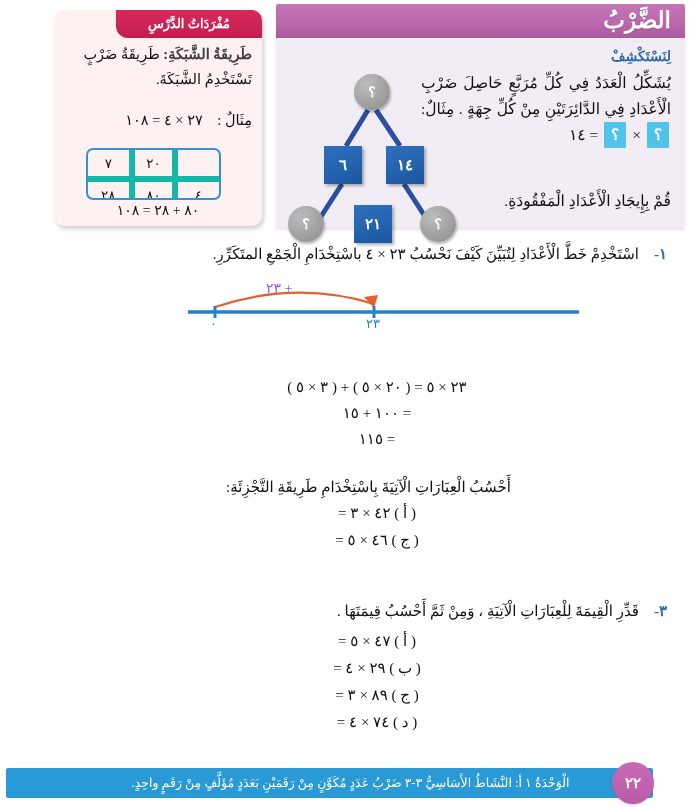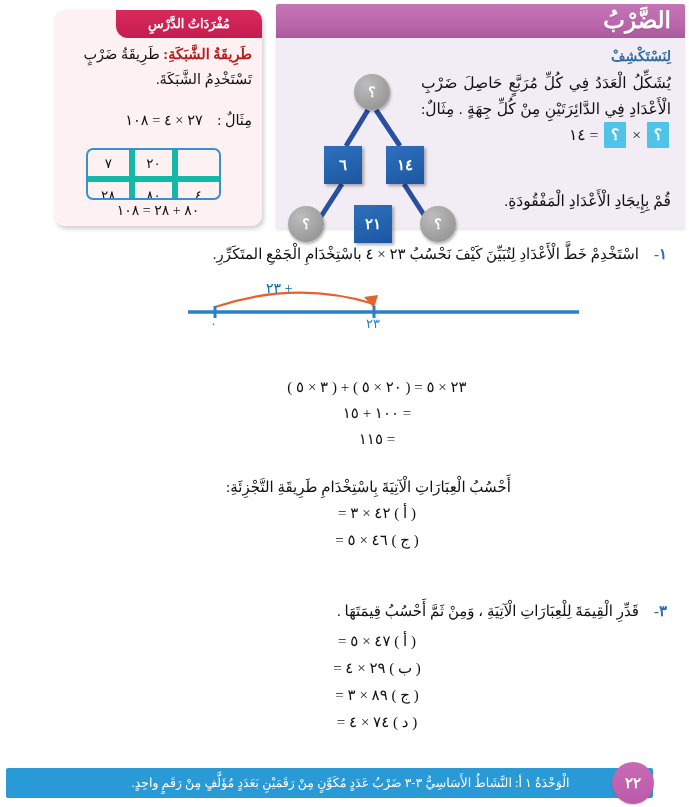--- a/index.html
+++ b/index.html
@@ -79,21 +79,21 @@
     position:absolute;right:0;top:0;width:146px;height:28px;
     background:linear-gradient(180deg,#d8295c 0%,#c51c4f 100%);
     border-radius:0 10px 0 12px;
     color:#fff;font-size:13px;font-weight:700;
     display:flex;align-items:center;justify-content:center;
   }
   .vocab-body{
     position:absolute;right:10px;top:32px;width:188px;
     direction:rtl;font-size:14.5px;line-height:25px;text-align:right;
   }
-  .vocab-term{color:#b91c1c;font-weight:700;}
+  .vocab-term{color:#404040;font-weight:700;}
   .vocab-example{
     position:absolute;right:10px;top:102px;width:188px;
     direction:rtl;font-size:14.5px;text-align:right;
   }
   .grid-table{
     position:absolute;left:32px;top:138px;width:131px;height:48px;
     border:2px solid #3a8fcf;border-radius:7px;overflow:hidden;
     background:#fdf1f1;
   }
   .grid-table table{border-collapse:collapse;width:100%;height:100%;}
@@ -223,21 +223,21 @@
   </div>
 
   <div class="numline">
     <svg width="395" height="48">
       <path d="M 29 25 Q 110 -2 188 22" fill="none" stroke="#e4622e" stroke-width="2.2"></path>
       <polygon points="188,26 178,15 192,13" fill="#e4622e"></polygon>
       <line x1="2" y1="30" x2="393" y2="30" stroke="#2a7fc9" stroke-width="3.4"></line>
       <line x1="29" y1="24" x2="29" y2="36" stroke="#2a7fc9" stroke-width="3"></line>
       <line x1="188" y1="24" x2="188" y2="36" stroke="#2a7fc9" stroke-width="3"></line>
     </svg>
-    <div style="position:absolute;left:80px;top:-2px;color:#0369a1;font-size:14px;">+ ٢٣</div>
+    <div style="position:absolute;left:80px;top:-2px;color:#8b5cf6;font-size:14px;">+ ٢٣</div>
     <div style="position:absolute;left:24px;top:34px;color:#2a7fc9;font-size:13px;">٠</div>
     <div style="position:absolute;left:180px;top:34px;color:#2a7fc9;font-size:13px;">٢٣</div>
   </div>
 
 
   <div class="ex" style="right:22px;top:374px;width:580px;">
     <div class="ex-line">٢٣ × ٥ = ( ٢٠ × ٥ ) + ( ٣ × ٥ )</div>
     <div class="ex-line">= ١٠٠ + ١٥</div>
     <div class="ex-line">= ١١٥</div>
   </div>

